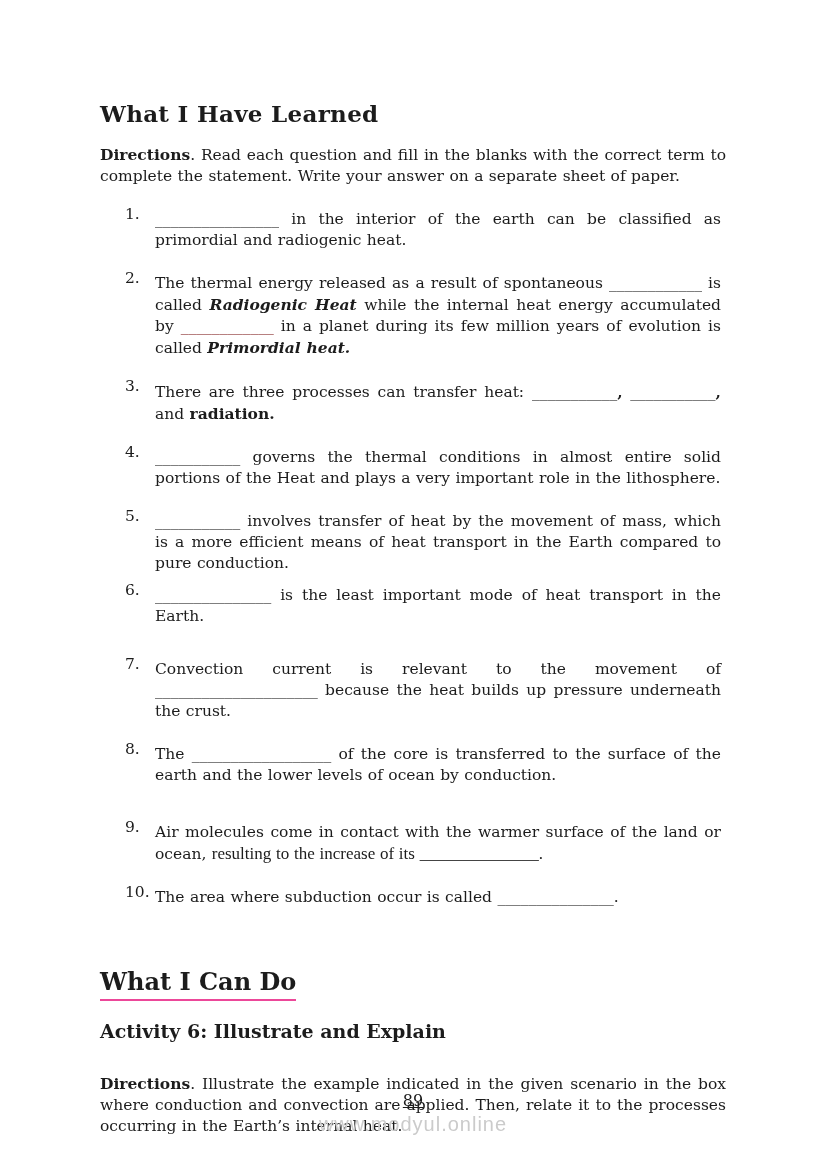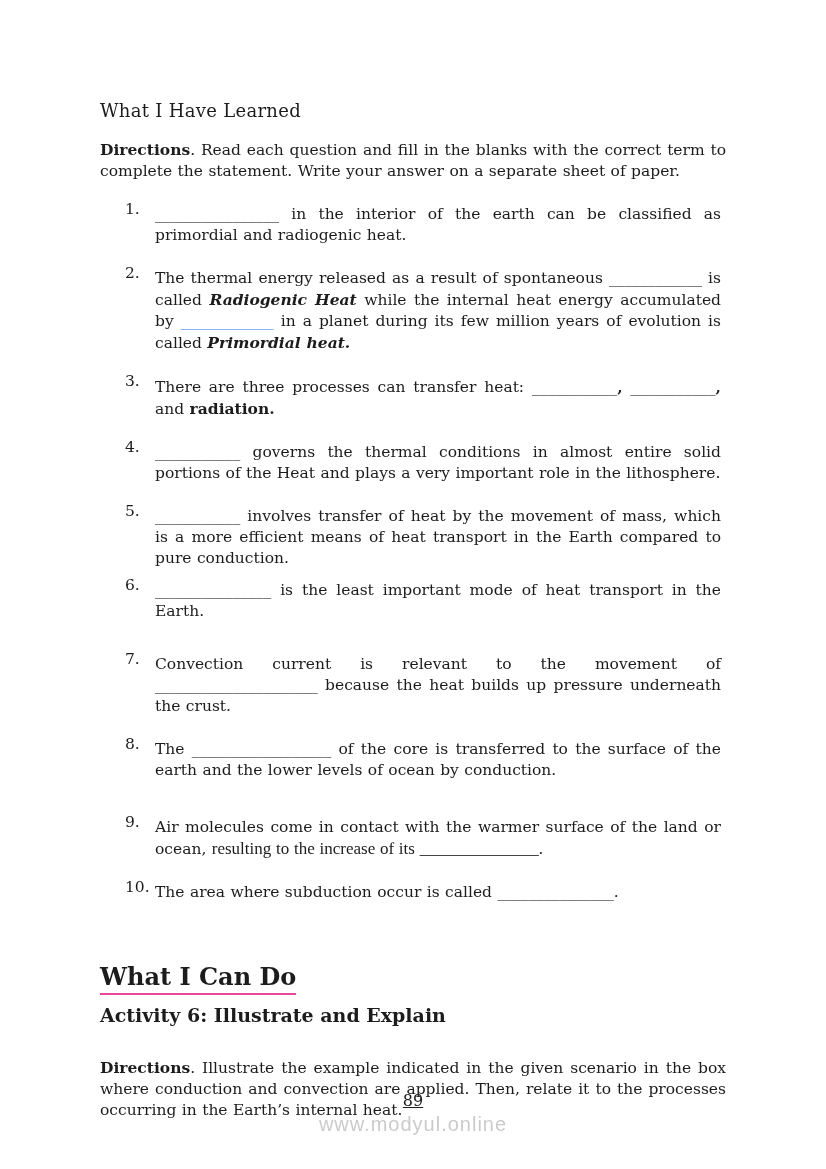--- a/index.html
+++ b/index.html
@@ -7,36 +7,36 @@
     width: 826px; height: 1169px;
     background: #ffffff;
     color: #1c1c1c;
     font-family: "DejaVu Serif", serif;
     position: relative;
     overflow: hidden;
   }
   .content { padding: 101px 100px 0 100px; }
 
   .s1-title {
-    font-size: 18px;
-    font-weight: normal;
+    font-size: 23px;
+    font-weight: bold;
     letter-spacing: 0.3px;
     margin: 0 0 17px 0;
     line-height: 1.15;
   }
   .directions {
     font-size: 15.5px;
     line-height: 21px;
     text-align: justify;
     margin: 0;
     word-spacing: 0.5px;
   }
   .b { font-weight: bold; }
   .bi { font-weight: bold; font-style: italic; }
-  .blank-gray { color: #3b82f6; }
+  .blank-gray { color: #7f1d1d; }
   .alt { font-family: "Liberation Serif", serif; font-size: 17px; }
 
   .qlist { margin-top: 17px; }
   .q {
     display: flex;
     font-size: 15.5px;
     line-height: 21px;
     margin-top: 12px;
   }
   .q-first { margin-top: 0; }
@@ -52,21 +52,21 @@
     font-weight: bold;
     margin: 0;
     display: inline-block;
     border-bottom: 2px solid #ec4899;
     padding-bottom: 3px;
     line-height: 1.1;
   }
   .activity-title {
     font-size: 19px;
     font-weight: bold;
-    margin: 9px 0 0 0;
+    margin: 19px 0 0 0;
     line-height: 1.2;
   }
   .directions2 { margin-top: 30px; }
 
   .page-num {
     position: absolute;
     top: 1091px; left: 0;
     width: 100%;
     text-align: center;
     font-size: 16px;

